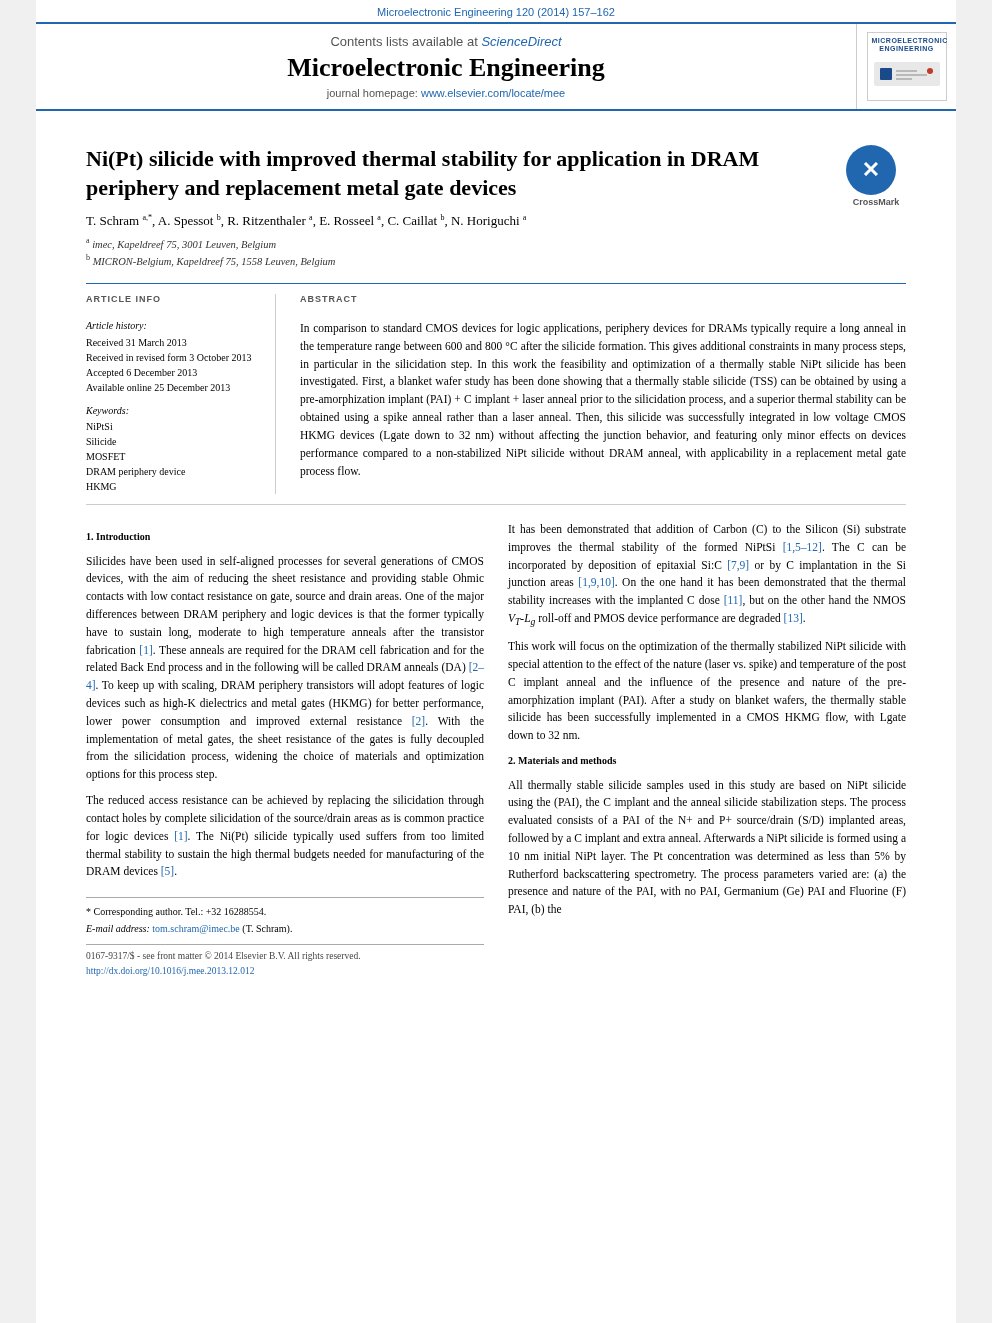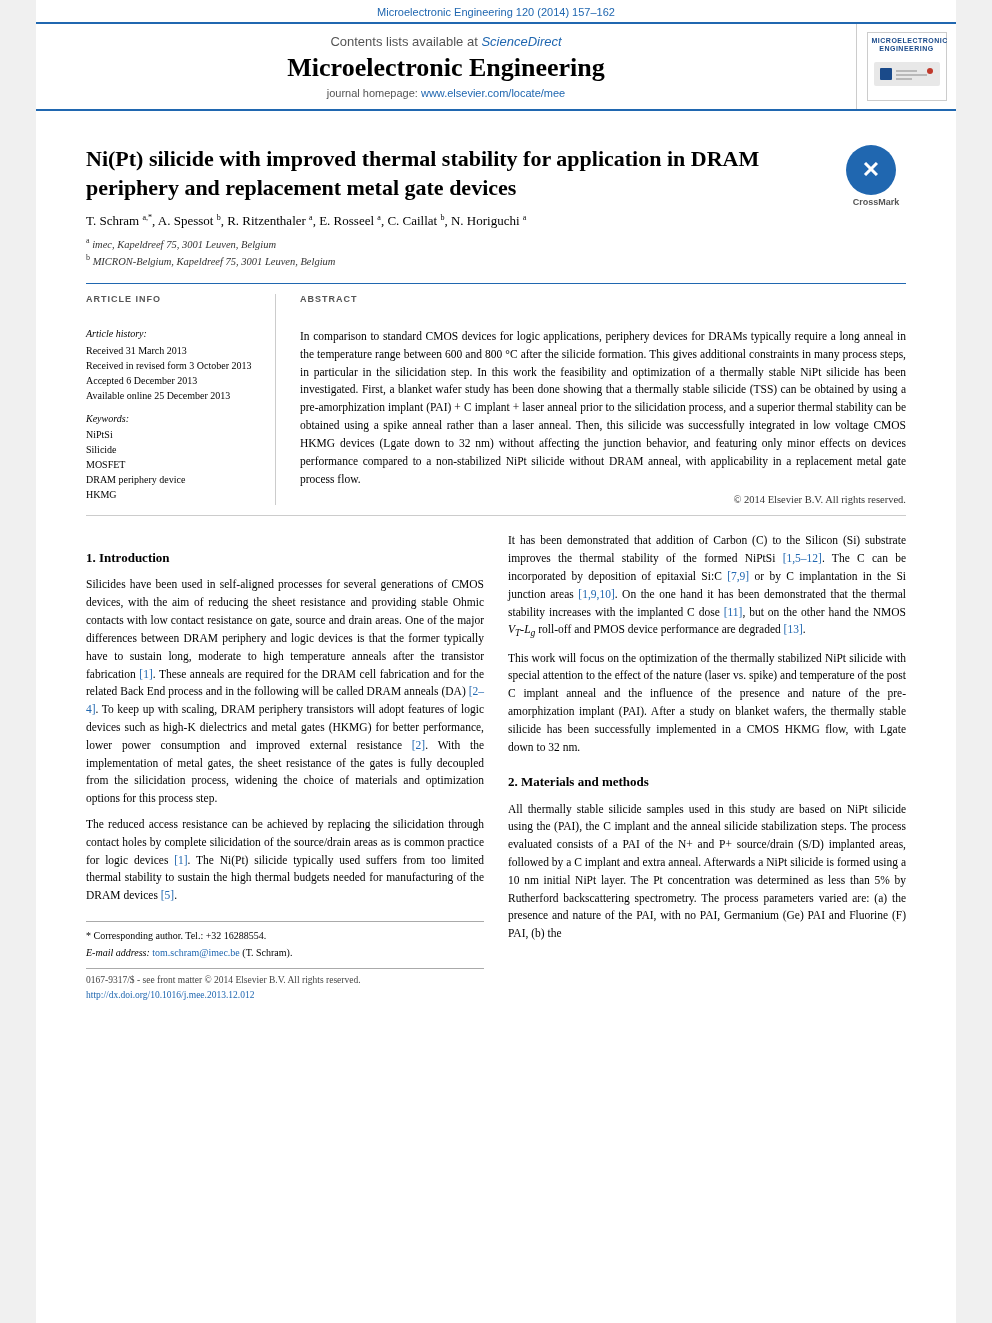--- a/index.html
+++ b/index.html
@@ -192,21 +192,21 @@
       border-right: 1px solid #ccc;
       padding-right: 16px;
     }
     .section-heading {
       font-family: Arial, sans-serif;
       font-size: 9px;
       font-weight: bold;
       text-transform: uppercase;
       letter-spacing: 1px;
       color: #555;
-      margin-bottom: 24px;
+      margin-bottom: 16px;
     }
     .article-history {
       font-size: 10px;
       margin-bottom: 10px;
     }
     .history-title {
       font-style: italic;
       margin-bottom: 4px;
     }
     .history-row {
@@ -244,23 +244,23 @@
       margin-top: 16px;
     }
     .body-col {
       flex: 1;
       font-size: 11.5px;
       line-height: 1.55;
       text-align: justify;
     }
     .section-title {
       font-weight: bold;
-      font-size: 13px;
+      font-size: 10px;
       margin-bottom: 8px;
-      margin-top: 16px;
+      margin-top: 8px;
     }
     .body-para {
       margin-bottom: 8px;
       font-size: 11.5px;
       line-height: 1.55;
     }
     .ref-link {
       color: #2067b0;
     }
     
@@ -332,21 +332,21 @@
         <div class="crossmark-text">CrossMark</div>
       </div>
     </div>
 
     <div class="authors">
       <span>T. Schram <sup>a,*</sup>, A. Spessot <sup>b</sup>, R. Ritzenthaler <sup>a</sup>, E. Rosseel <sup>a</sup>, C. Caillat <sup>b</sup>, N. Horiguchi <sup>a</sup></span>
     </div>
 
     <div class="affiliations">
       <div><sup class="affil-sup">a</sup> <em>imec, Kapeldreef 75, 3001 Leuven, Belgium</em></div>
-      <div><sup class="affil-sup">b</sup> <em>MICRON-Belgium, Kapeldreef 75, 3001 Leuven, Belgium</em></div>
+      <div><sup class="affil-sup">b</sup> <em>MICRON-Belgium, Kapeldreef 75, 1558 Leuven, Belgium</em></div>
     </div>
 
     <div class="two-col">
 
       <div class="article-info">
         <div class="section-heading">ARTICLE INFO</div>
 
         <div class="article-history">
           <div class="history-title"><em>Article history:</em></div>
           <div class="history-row">Received 31 March 2013</div>
@@ -361,21 +361,20 @@
           <div class="keyword-item">Silicide</div>
           <div class="keyword-item">MOSFET</div>
           <div class="keyword-item">DRAM periphery device</div>
           <div class="keyword-item">HKMG</div>
         </div>
       </div>
 
       <div class="abstract-col">
         <div class="section-heading">ABSTRACT</div>
         <div class="abstract-text">In comparison to standard CMOS devices for logic applications, periphery devices for DRAMs typically require a long anneal in the temperature range between 600 and 800 °C after the silicide formation. This gives additional constraints in many process steps, in particular in the silicidation step. In this work the feasibility and optimization of a thermally stable NiPt silicide has been investigated. First, a blanket wafer study has been done showing that a thermally stable silicide (TSS) can be obtained by using a pre-amorphization implant (PAI) + C implant + laser anneal prior to the silicidation process, and a superior thermal stability can be obtained using a spike anneal rather than a laser anneal. Then, this silicide was successfully integrated in low voltage CMOS HKMG devices (Lgate down to 32 nm) without affecting the junction behavior, and featuring only minor effects on devices performance compared to a non-stabilized NiPt silicide without DRAM anneal, with applicability in a replacement metal gate process flow.</div>
-        <div class="abstract-footer">© 2014 Elsevier B.V. All rights reserved.</div>
       </div>
     </div>
 
     <div class="body-two-col">
 
       <div class="body-col">
         <div class="section-title">1. Introduction</div>
 
         <p class="body-para">
           Silicides have been used in self-aligned processes for several generations of CMOS devices, with the aim of reducing the sheet resistance and providing stable Ohmic contacts with low contact resistance on gate, source and drain areas. One of the major differences between DRAM periphery and logic devices is that the former typically have to sustain long, moderate to high temperature anneals after the transistor fabrication <span class="ref-link">[1]</span>. These anneals are required for the DRAM cell fabrication and for the related Back End process and in the following will be called DRAM anneals (DA) <span class="ref-link">[2–4]</span>. To keep up with scaling, DRAM periphery transistors will adopt features of logic devices such as high-K dielectrics and metal gates (HKMG) for better performance, lower power consumption and improved external resistance <span class="ref-link">[2]</span>. With the implementation of metal gates, the sheet resistance of the gates is fully decoupled from the silicidation process, widening the choice of materials and optimization options for this process step.

